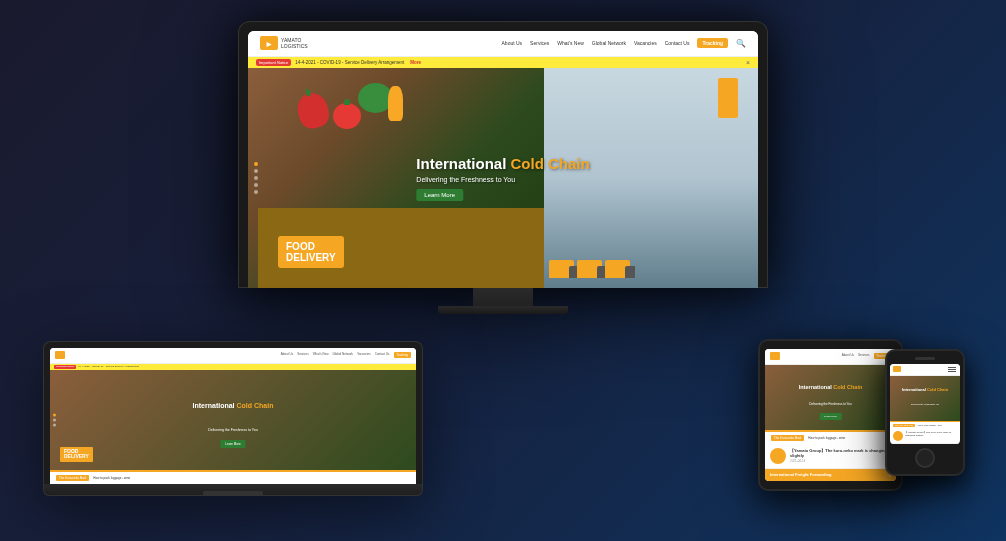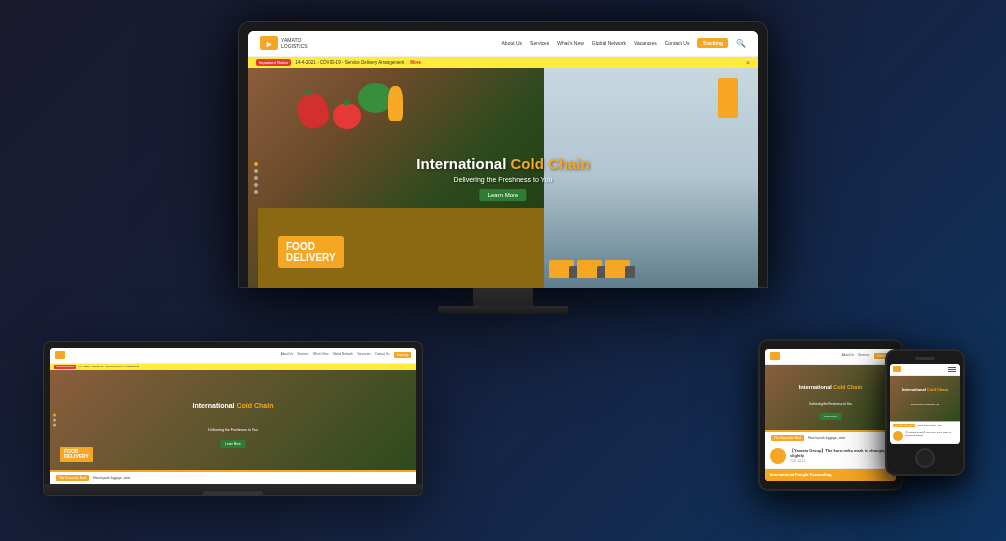--- a/index.html
+++ b/index.html
@@ -405,21 +405,20 @@
       background: #f5a623;
       border-radius: 2px;
     }
 
     
     .hero-text {
       position: absolute;
       top: 50%;
       left: 50%;
       transform: translate(-50%, -50%);
-      text-align: center;
       z-index: 5;
       white-space: nowrap;
     }
     .hero-title {
       font-size: 15px;
       font-weight: bold;
       color: #fff;
       text-shadow: 1px 1px 3px rgba(0,0,0,0.5);
     }
     .hero-title .highlight {

